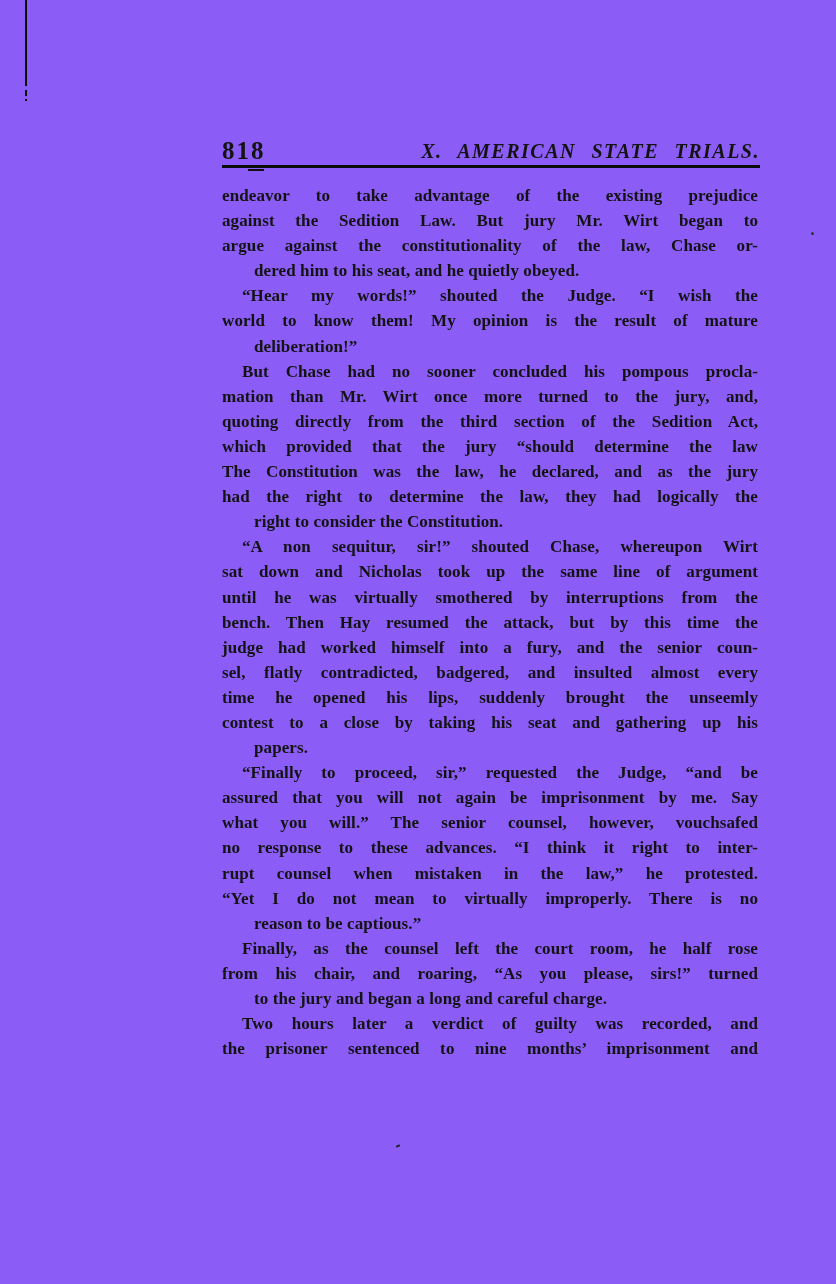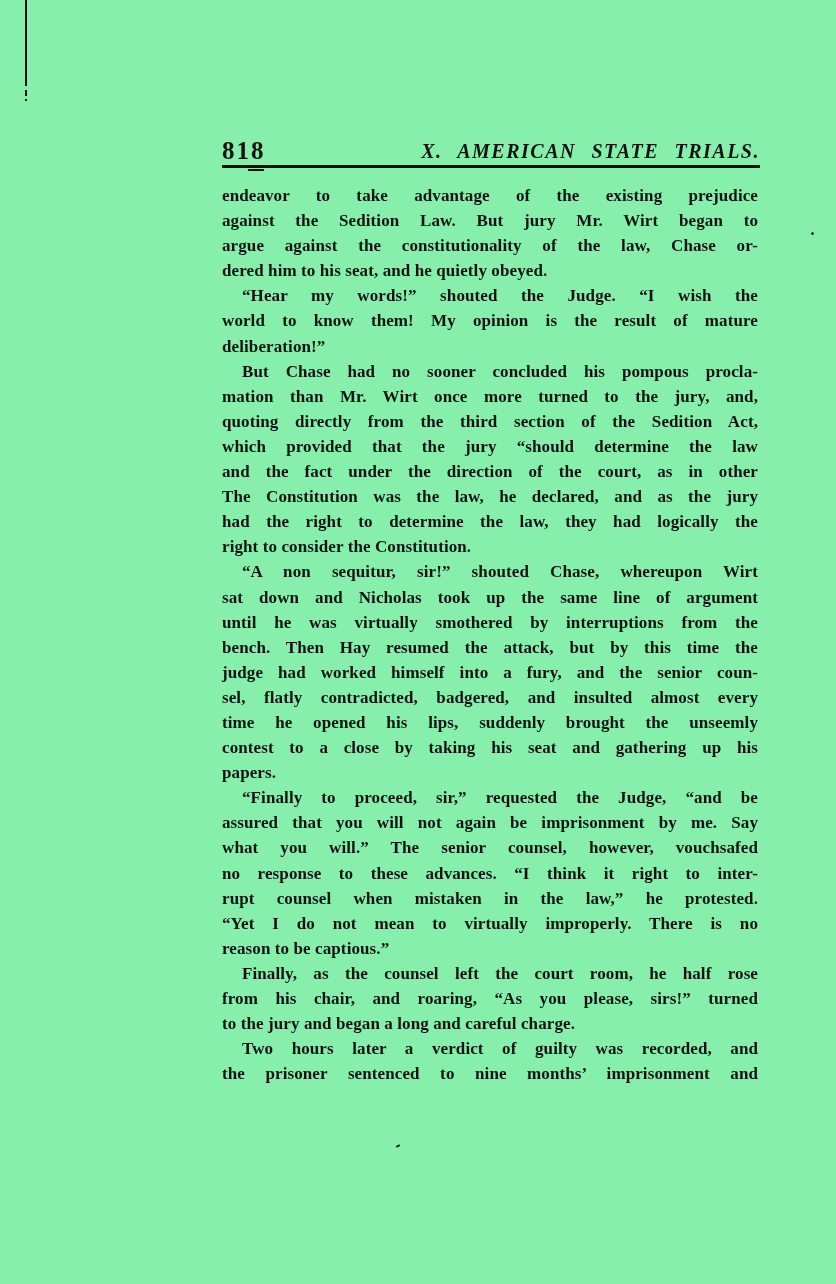--- a/index.html
+++ b/index.html
@@ -4,21 +4,21 @@
 <style>
   html, body { margin: 0; padding: 0; }
   body {
     width: 836px; height: 1284px;
     background: #ffffff;
     font-family: "Liberation Serif", serif;
     color: #131313;
     position: relative;
     overflow: hidden;
   }
-  .page { position: absolute; inset: 0; background: #86efac; }
+  .page { position: absolute; inset: 0; background: #8b5cf6; }
 
   
   .vline    { position: absolute; left: 25px; top: 0;    width: 2px; height: 86px; background: #0c0c0c; }
   .vdash1   { position: absolute; left: 25px; top: 90px; width: 2px; height: 6px;  background: #0c0c0c; }
   .vdash2   { position: absolute; left: 25px; top: 99px; width: 2px; height: 2px;  background: #0c0c0c; }
   .speck-b  { position: absolute; left: 396px; top: 1145px; width: 4px; height: 2px; background: #222; transform: rotate(-25deg); box-shadow: 3px 3px 0 -1px #222; }
   .speck-r  { position: absolute; left: 811px; top: 232px; width: 3px; height: 3px; background: #333; border-radius: 50%; }
   .rule-nick{ position: absolute; left: 248px; top: 169px; width: 16px; height: 2px; background: #111; }
 
   
@@ -38,21 +38,21 @@
     background: #0a0a0a;
   }
 
   
   .text-col {
     position: absolute; left: 222px; top: 183px; width: 536px;
     font-size: 17px; font-weight: 700; line-height: 25.1px;
     letter-spacing: 0.1px;
   }
   .line { text-align: justify; text-align-last: justify; white-space: normal; }
-  .line.lastleft { text-align-last: left; }
+  .line.lastleft { text-align-last: left; margin-left: 32px; }
   .line.indent { text-indent: 20px; }
 </style>
 </head>
 <body>
 
 <div class="page">
 
   <div class="vline"></div>
   <div class="vdash1"></div>
   <div class="vdash2"></div>
@@ -69,21 +69,20 @@
       <div class="line">against the Sedition Law.  But jury Mr. Wirt began to</div>
       <div class="line">argue against the constitutionality of the law, Chase or-</div>
       <div class="line lastleft">dered him to his seat, and he quietly obeyed.</div>
       <div class="line indent">“Hear my words!” shouted the Judge.  “I wish the</div>
       <div class="line">world to know them!  My opinion is the result of mature</div>
       <div class="line lastleft">deliberation!”</div>
       <div class="line indent">But Chase had no sooner concluded his pompous procla-</div>
       <div class="line">mation than Mr. Wirt once more turned to the jury, and,</div>
       <div class="line">quoting directly from the third section of the Sedition Act,</div>
       <div class="line">which provided that the jury “should determine the law</div>
-      <div class="line">and the fact under the direction of the court, as in other</div>
       <div class="line">The Constitution was the law, he declared, and as the jury</div>
       <div class="line">had the right to determine the law, they had logically the</div>
       <div class="line lastleft">right to consider the Constitution.</div>
       <div class="line indent">“A non sequitur, sir!” shouted Chase, whereupon Wirt</div>
       <div class="line">sat down and Nicholas took up the same line of argument</div>
       <div class="line">until he was virtually smothered by interruptions from the</div>
       <div class="line">bench.  Then Hay resumed the attack, but by this time the</div>
       <div class="line">judge had worked himself into a fury, and the senior coun-</div>
       <div class="line">sel, flatly contradicted, badgered, and insulted almost every</div>
       <div class="line">time he opened his lips, suddenly brought the unseemly</div>

